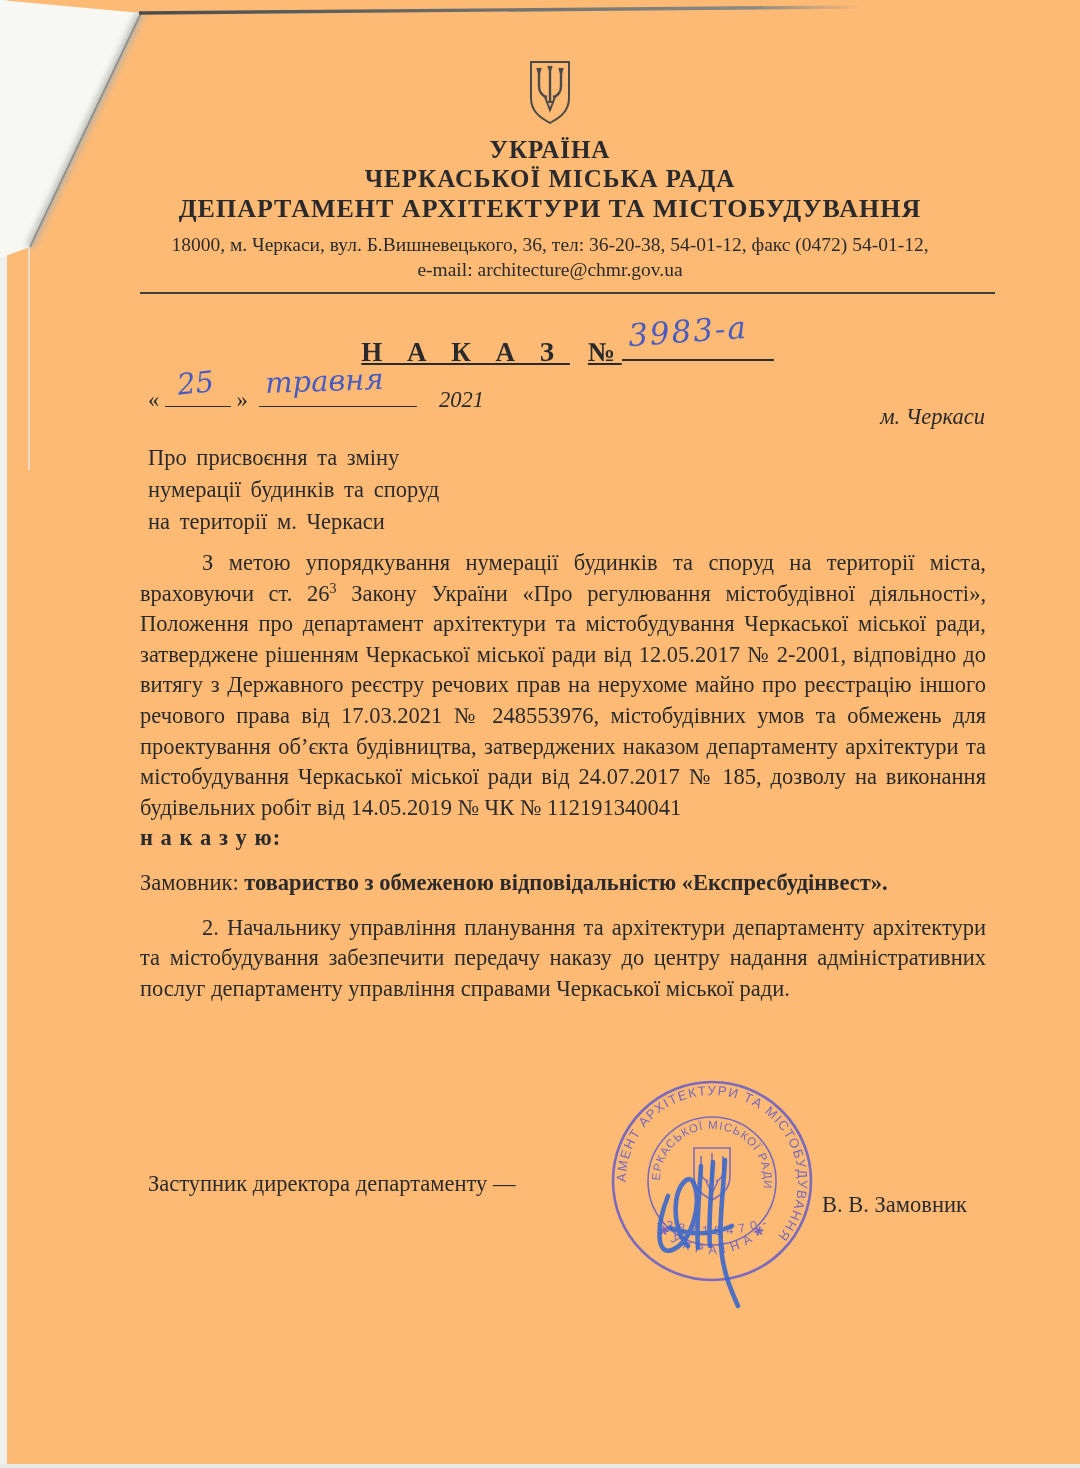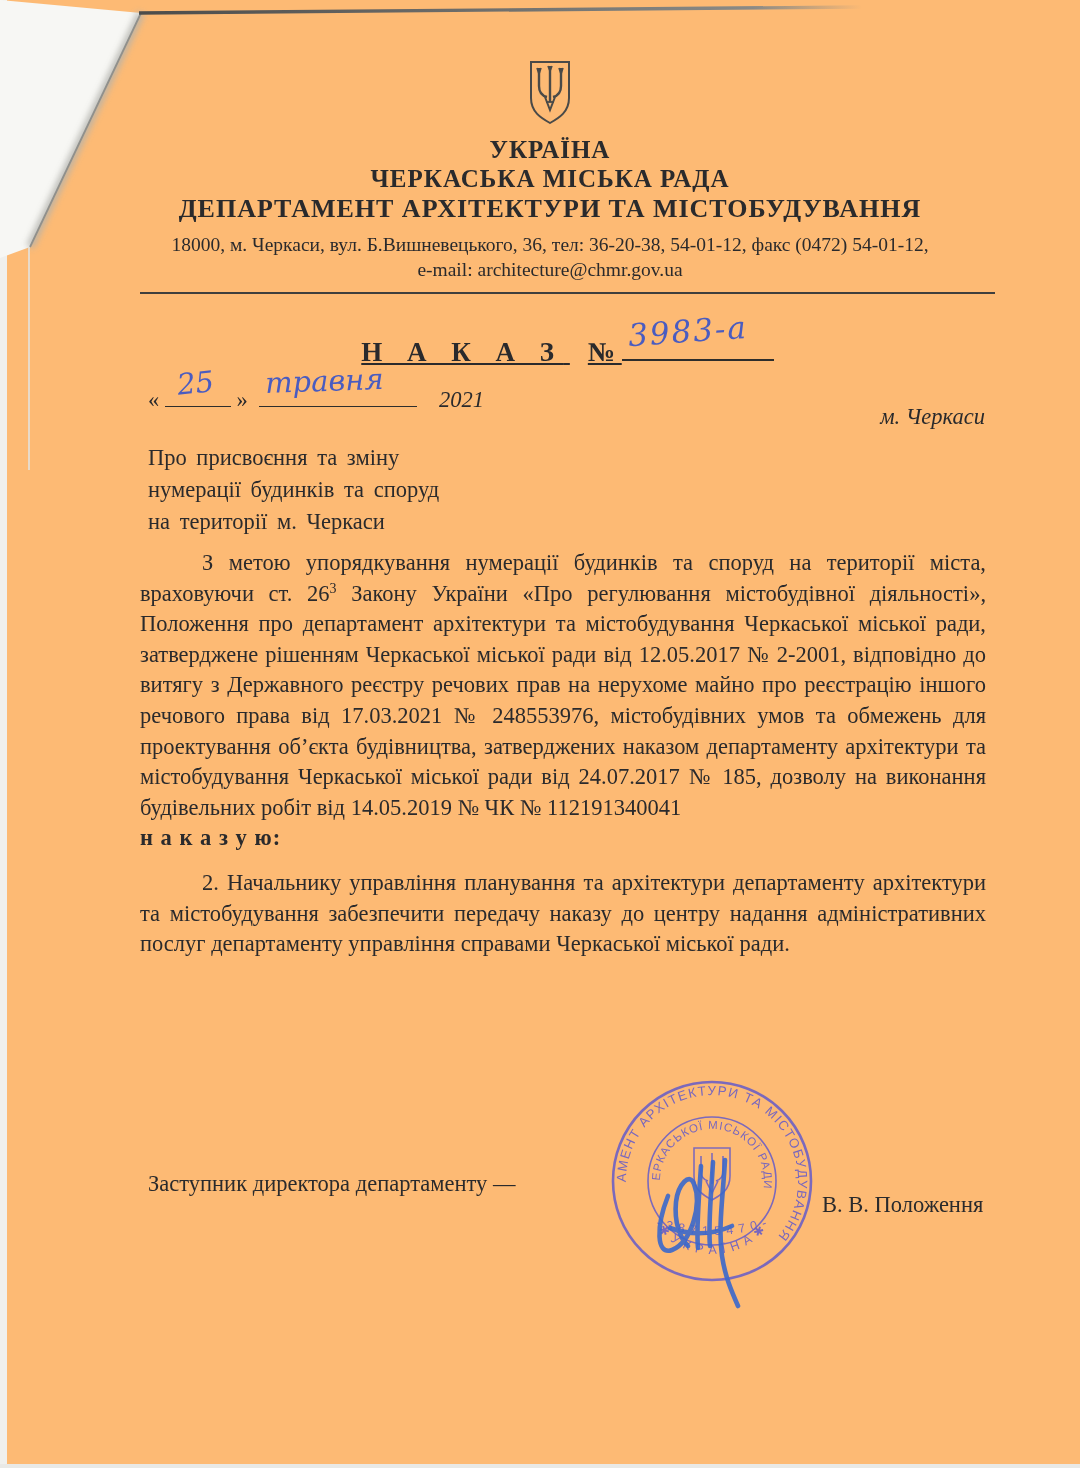--- a/index.html
+++ b/index.html
@@ -91,21 +91,21 @@
       <path d="M10,8 V26 C10,33 14,36 18,37" fill="none" stroke="#4a4a48" stroke-width="2.4"></path>
       <path d="M32,8 V26 C32,33 28,36 24,37" fill="none" stroke="#4a4a48" stroke-width="2.4"></path>
       <path d="M21,6 V42" fill="none" stroke="#4a4a48" stroke-width="2.4"></path>
       <path d="M8,8 L10,14 L12,8" fill="none" stroke="#4a4a48" stroke-width="1.6"></path>
       <path d="M30,8 L32,14 L34,8" fill="none" stroke="#4a4a48" stroke-width="1.6"></path>
       <path d="M19,6 L21,11 L23,6" fill="none" stroke="#4a4a48" stroke-width="1.6"></path>
       <path d="M16,37 L21,50 L26,37" fill="none" stroke="#4a4a48" stroke-width="2"></path>
       <path d="M17,42 H25" fill="none" stroke="#4a4a48" stroke-width="1.8"></path>
     </svg>
     <div class="h-country">УКРАЇНА</div>
-    <div class="h-council">ЧЕРКАСЬКА МІСЬКА РАДА</div>
+    <div class="h-council">ЧЕРКАСЬКОЇ МІСЬКА РАДА</div>
     <div class="h-dept">ДЕПАРТАМЕНТ АРХІТЕКТУРИ ТА МІСТОБУДУВАННЯ</div>
     <div class="h-addr">18000, м. Черкаси, вул. Б.Вишневецького, 36, тел: 36-20-38, 54-01-12, факс (0472) 54-01-12,</div>
     <div class="h-mail">e-mail:  architecture@chmr.gov.ua</div>
   </div>
   <div class="h-rule"></div>
 
   <div class="order-row">
     <span class="order-title">Н А К А З</span>
     <span class="order-no">№</span>
     <span class="no-line">
@@ -130,27 +130,28 @@
 
   <div class="subject">
     <div>Про присвоєння та зміну</div>
     <div>нумерації будинків та споруд</div>
     <div>на території м. Черкаси</div>
   </div>
 
   <div class="body-flow">
     <p class="para"><span>З метою упорядкування нумерації будинків та споруд на території міста, враховуючи ст. 26</span><sup><span>3</span></sup><span> Закону України «Про регулювання містобудівної діяльності», Положення про департамент архітектури та містобудування Черкаської міської ради, затверджене рішенням Черкаської міської ради від 12.05.2017 № 2-2001, відповідно до витягу з Державного реєстру речових прав на нерухоме майно про реєстрацію іншого речового права від 17.03.2021 № 248553976, містобудівних умов та обмежень для проектування об’єкта будівництва, затверджених наказом департаменту архітектури та містобудування Черкаської міської ради від 24.07.2017 № 185, дозволу на виконання будівельних робіт від 14.05.2019 № ЧК № 112191340041</span></p>
     <p class="decree">н а к а з у ю:</p>
+    <p class="customer"><span>Замовник: </span><b>товариство з обмеженою відповідальністю «Експресбудінвест».</b></p>
     <p class="item item2">2. Начальнику управління планування та архітектури департаменту архітектури та містобудування забезпечити передачу наказу до центру надання адміністративних послуг департаменту управління справами Черкаської міської ради.</p>
   </div>
 
   <div class="sig-block">
     <div>Заступник директора департаменту —</div>
   </div>
-  <div class="sig-name">В. В. Положення</div>
+  <div class="sig-name">В. В. Замовник</div>
 
   <div class="stamp-wrap">
     <svg width="216" height="236" viewBox="0 0 216 236">
       <defs>
         <path id="arcOuterTop" d="M 108,105 m -86,0 a 86,86 0 1,1 172,0 a 86,86 0 1,1 -172,0"></path>
         <path id="arcOuterBottom" d="M 108,105 m -73,0 a 73,73 0 0,0 146,0"></path>
         <path id="arcInnerTop" d="M 108,105 m -52,0 a 52,52 0 1,1 104,0 a 52,52 0 1,1 -104,0"></path>
         <path id="arcCode" d="M 52,150 Q 108,168 164,150"></path>
       </defs>
       <g stroke="#6a5ec6" fill="none" opacity="0.88">

